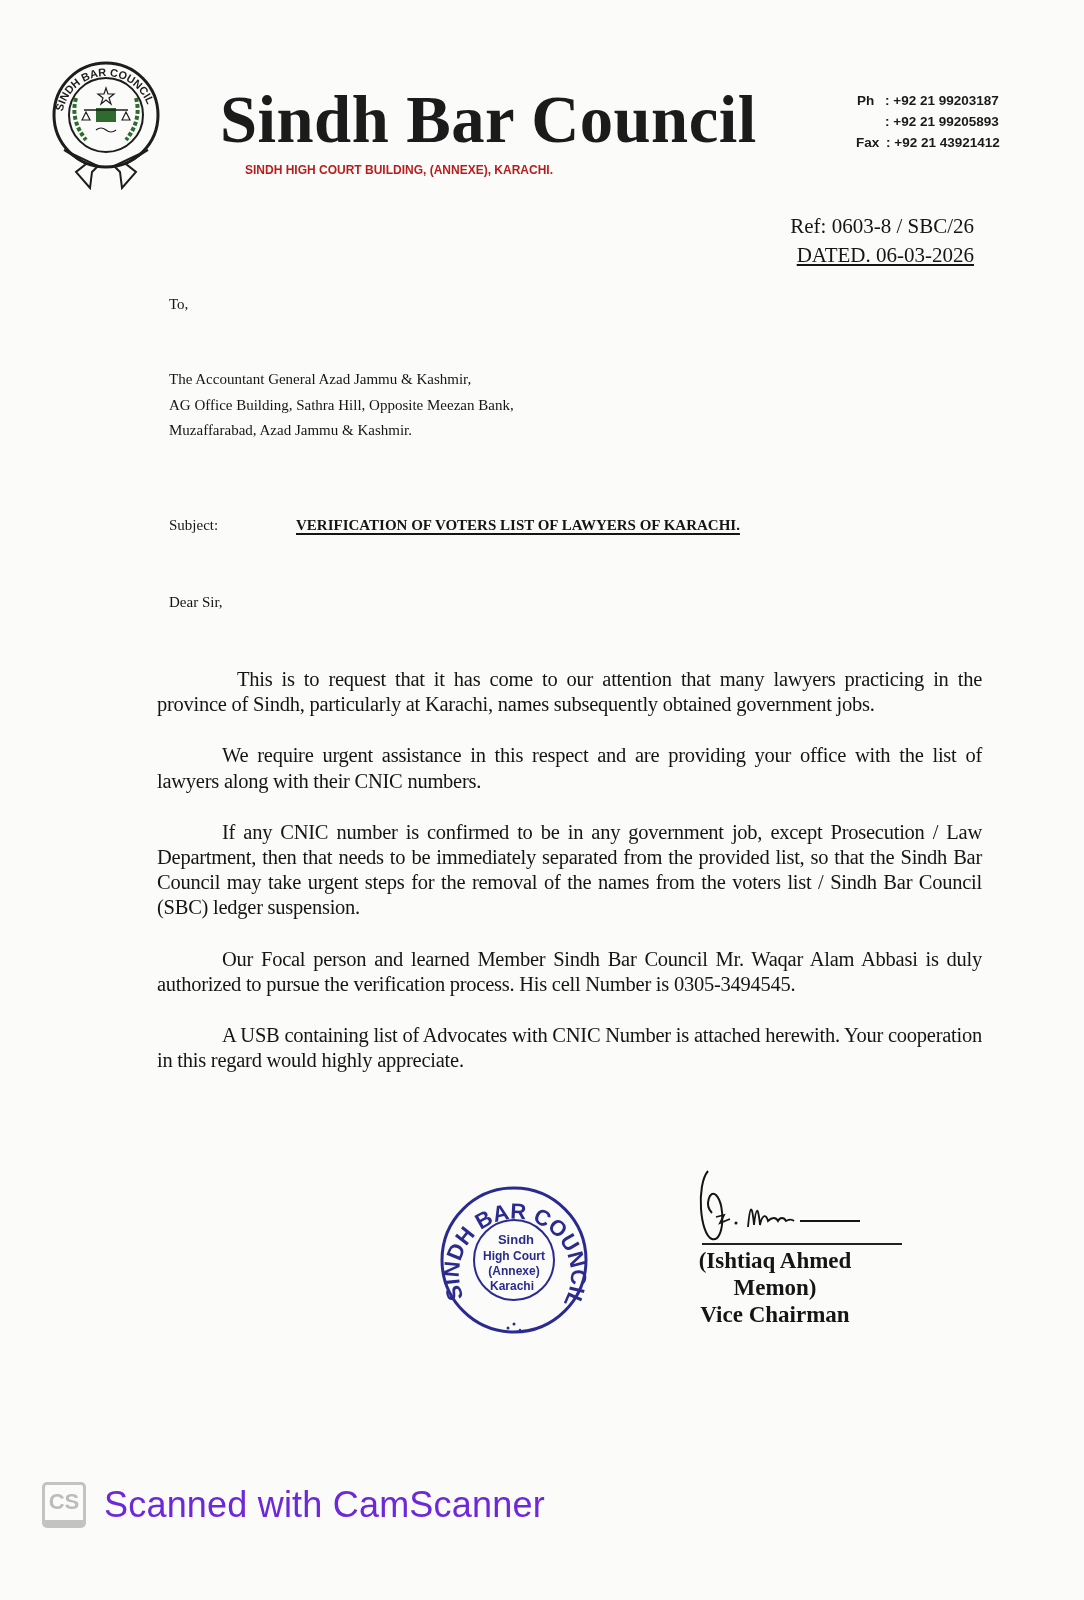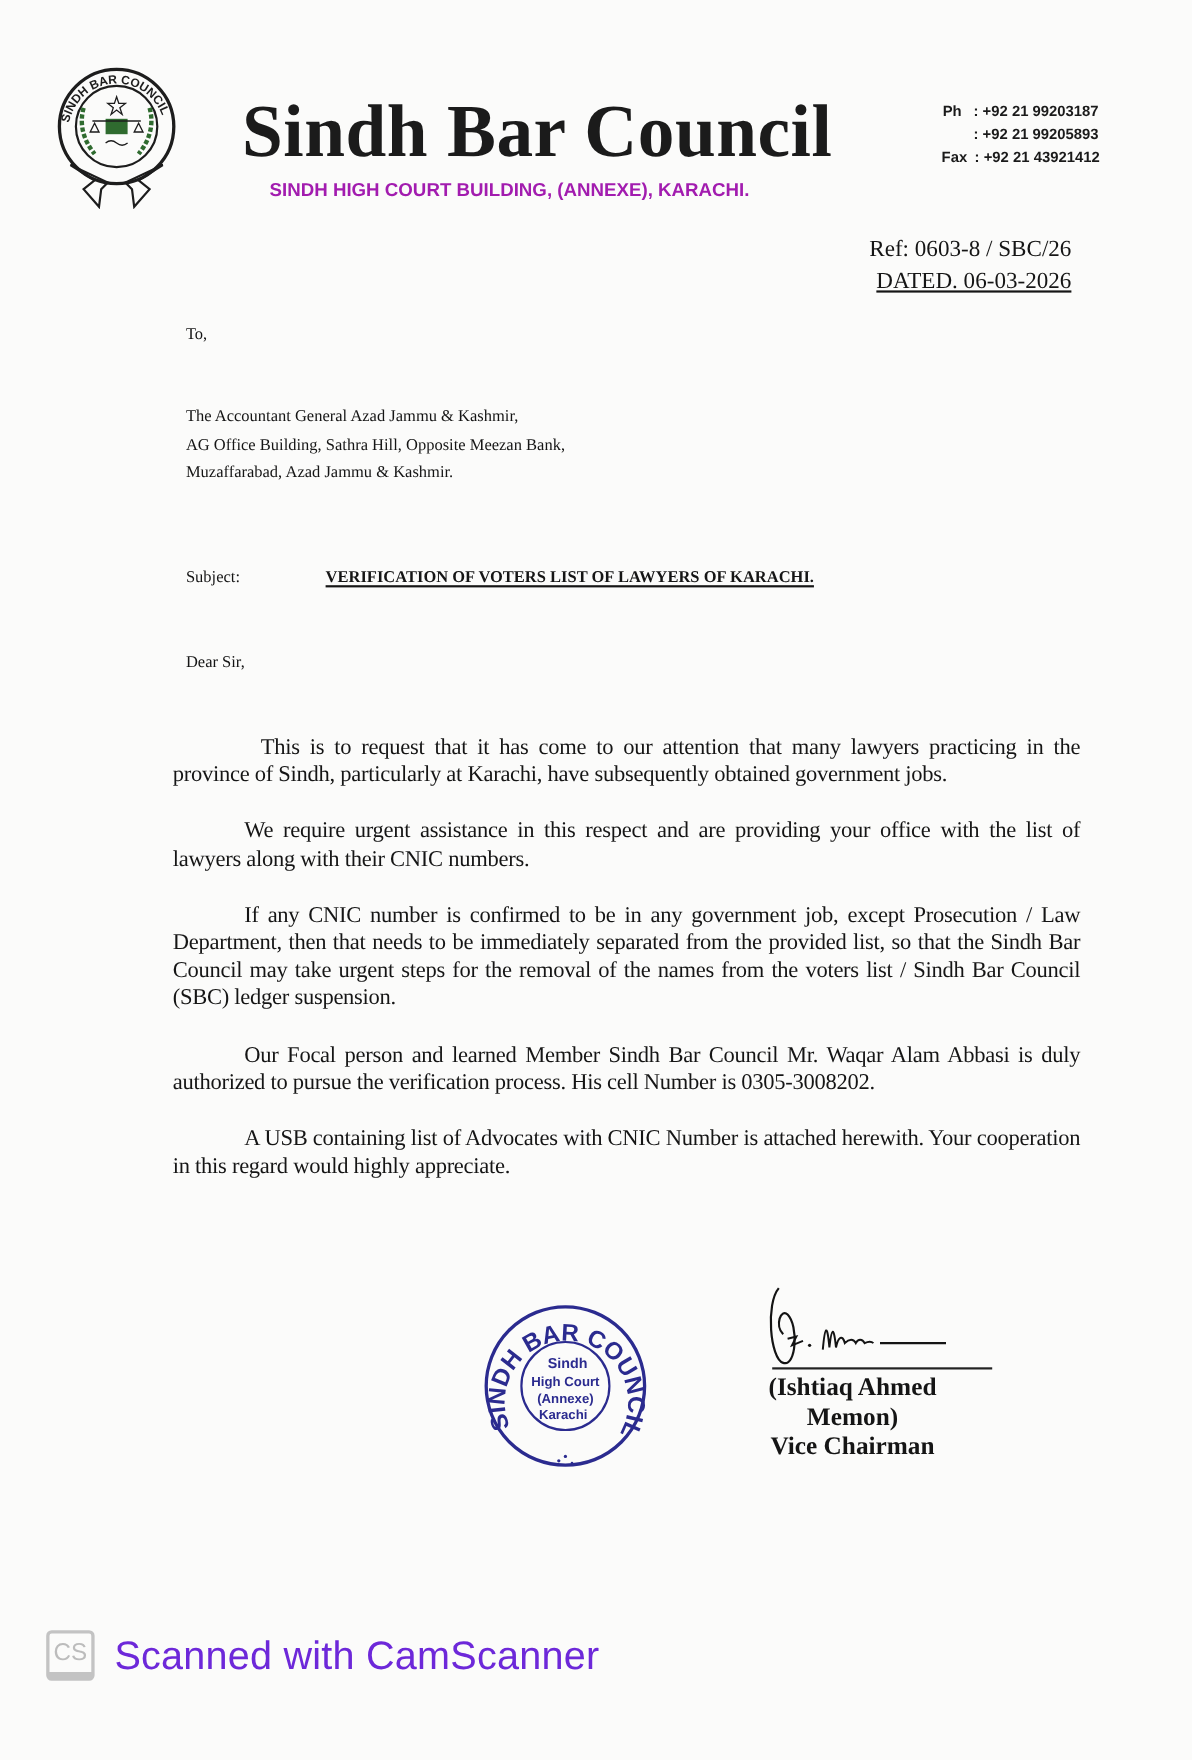--- a/index.html
+++ b/index.html
@@ -16,21 +16,21 @@
   .logo { position: absolute; left: 46px; top: 60px; width: 120px; height: 130px; }
   .title {
     position: absolute; left: 220px; top: 80px;
     font-family: "Liberation Serif", serif; font-weight: bold;
     font-size: 68px; letter-spacing: 0.5px; color: #1b1b1b;
     transform: scaleX(0.98); transform-origin: left top; white-space: nowrap;
   }
   .subtitle {
     position: absolute; left: 245px; top: 163px;
     font-family: "Liberation Sans", sans-serif; font-weight: bold;
-    font-size: 17px; color: #a21caf; white-space: nowrap;
+    font-size: 12px; color: #b91c1c; white-space: nowrap;
   }
   .contacts {
     position: absolute; left: 856px; top: 90px;
     font-family: "Liberation Sans", sans-serif; font-weight: bold;
     font-size: 13.5px; line-height: 21px; color: #1a1a1a;
   }
   .contacts .row { display: flex; white-space: nowrap; justify-content: center; }
   .contacts .lbl { width: 28px; display: inline-block; }
   .contacts .row.fax .lbl { width: 30px; }
 
@@ -65,21 +65,21 @@
   
   .signature { position: absolute; left: 690px; top: 1165px; width: 220px; height: 90px; }
   .sig-line { position: absolute; left: 702px; top: 1243px; width: 200px; height: 2px; background: #222; }
   .signatory { position: absolute; left: 655px; top: 1247px; width: 240px; text-align: center; font-weight: bold; font-size: 23px; line-height: 27px; }
 
   
   .cs-footer { position: absolute; left: 42px; top: 1482px; display: flex; align-items: center; }
   .cs-badge {
     width: 44px; height: 46px; border: 3px solid #c3c3c3; border-radius: 5px; box-sizing: border-box;
     display: flex; align-items: flex-start; justify-content: center;
-    font-family: "Liberation Sans", sans-serif; font-weight: normal; font-size: 22px; color: #bcbcbc;
+    font-family: "Liberation Sans", sans-serif; font-weight: bold; font-size: 22px; color: #bcbcbc;
     padding-top: 4px; border-bottom-width: 8px; margin-right: 18px;
   }
   .cs-text { font-family: "Liberation Sans", sans-serif; font-size: 36px; color: #6d28d9; letter-spacing: 0.2px; }
 </style>
 </head>
 <body>
 
 <div class="page">
 
   <svg class="logo" viewBox="0 0 120 130">
@@ -134,24 +134,24 @@
   </div>
 
   <div class="subject-row text">
     <span class="subject-label">Subject:</span>
     <span class="subject-value">VERIFICATION OF VOTERS LIST OF LAWYERS OF KARACHI.</span>
   </div>
 
   <div class="salutation text">Dear Sir,</div>
 
   <div class="body-paras">
-    <p class="para first">This is to request that it has come to our attention that many lawyers practicing in the province of Sindh, particularly at Karachi, have subsequently obtained government jobs.</p>
+    <p class="para first">This is to request that it has come to our attention that many lawyers practicing in the province of Sindh, particularly at Karachi, names subsequently obtained government jobs.</p>
     <p class="para">We require urgent assistance in this respect and are providing your office with the list of lawyers along with their CNIC numbers.</p>
     <p class="para">If any CNIC number is confirmed to be in any government job, except Prosecution / Law Department, then that needs to be immediately separated from the provided list, so that the Sindh Bar Council may take urgent steps for the removal of the names from the voters list / Sindh Bar Council (SBC) ledger suspension.</p>
-    <p class="para">Our Focal person and learned Member Sindh Bar Council Mr. Waqar Alam Abbasi is duly authorized to pursue the verification process. His cell Number is 0305-3008202.</p>
+    <p class="para">Our Focal person and learned Member Sindh Bar Council Mr. Waqar Alam Abbasi is duly authorized to pursue the verification process. His cell Number is 0305-3494545.</p>
     <p class="para">A USB containing list of Advocates with CNIC Number is attached herewith. Your cooperation in this regard would highly appreciate.</p>
   </div>
 
   <svg class="stamp" viewBox="0 0 160 160">
     <circle cx="78" cy="78" r="72" fill="none" stroke="#2b2b8f" stroke-width="3"></circle>
     <circle cx="78" cy="78" r="40" fill="none" stroke="#2b2b8f" stroke-width="2"></circle>
     <defs>
         <path id="sring" d="M 30 120 A 56 56 0 1 1 128 120"></path>
       </defs>
     <text font-family="Liberation Sans, sans-serif" font-weight="bold" font-size="22" fill="#2b2b8f">

